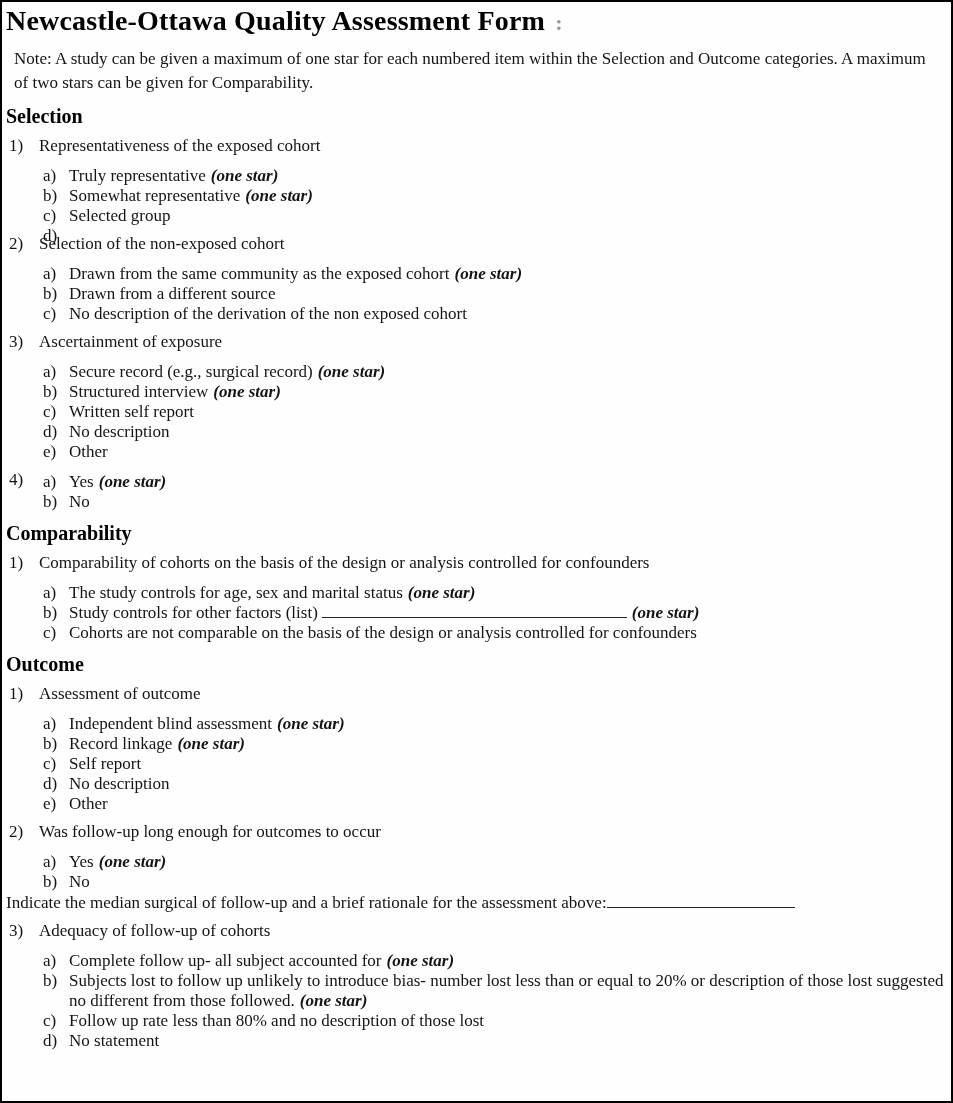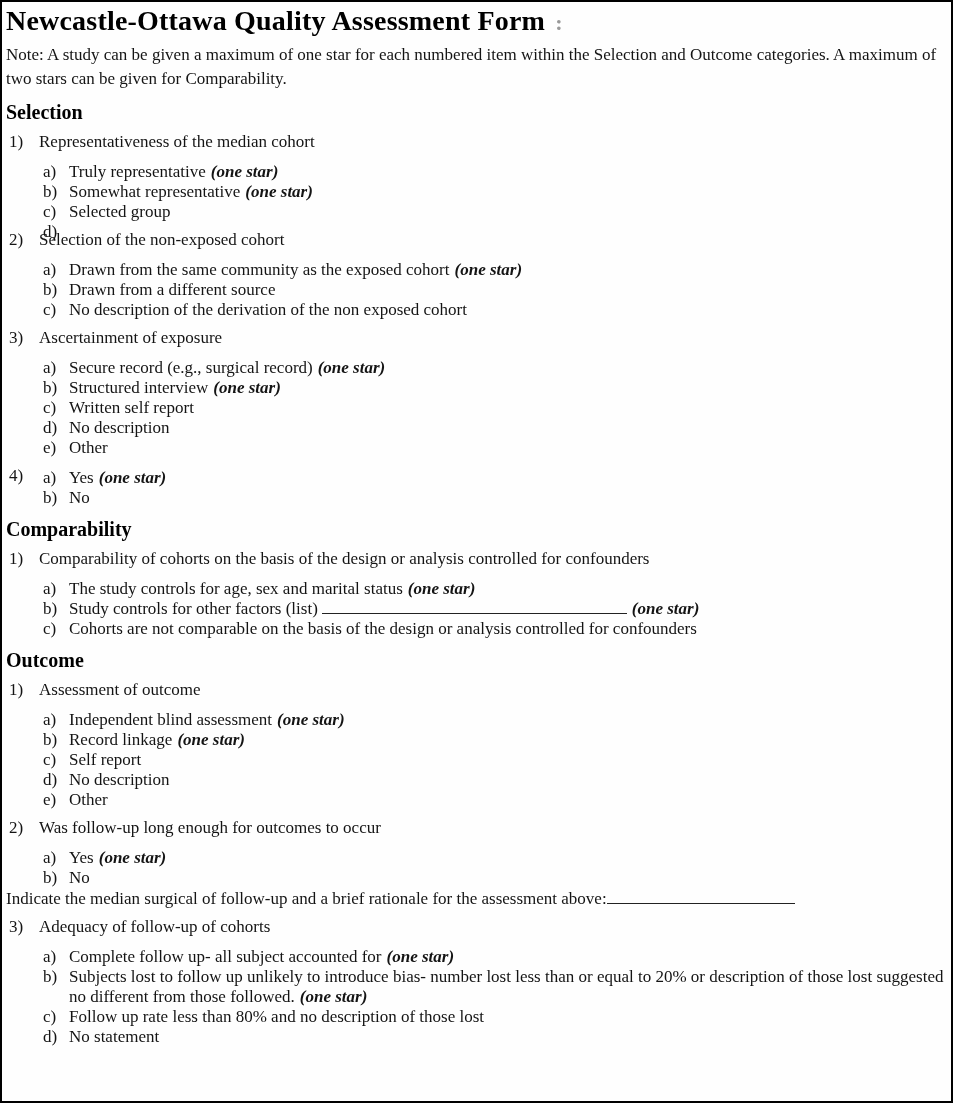--- a/index.html
+++ b/index.html
@@ -18,21 +18,21 @@
   h1.title {
     margin: 0 0 4px 0;
     font-size: 28px;
     line-height: 33px;
     font-weight: bold;
     color: #000;
     letter-spacing: 0.2px;
   }
   .title-mark { color: #999; font-weight: bold; font-size: 22px; margin-left: 10px; }
   p.note {
-    margin: 0;
+    margin: 8px;
     line-height: 24px;
     max-width: 939px;
   }
   h2.section-heading {
     margin: 10px 0 9px 0;
     font-size: 20px;
     line-height: 22px;
     font-weight: bold;
     color: #000000;
   }
@@ -62,21 +62,21 @@
   .item-footnote .blank { width: 188px; margin-left: 0; }
 </style>
 </head>
 <body>
 
 <div class="page">
   <h1 class="title"><span>Newcastle-Ottawa Quality Assessment Form</span><span class="title-mark">:</span></h1>
   <p class="note">Note: A study can be given a maximum of one star for each numbered item within the Selection and Outcome categories. A maximum of two stars can be given for Comparability.</p>
   <div id="sections">
       <h2 class="section-heading">Selection</h2>
-      <div class="item"><span class="num">1)</span><span class="itext">Representativeness of the median cohort</span></div>
+      <div class="item"><span class="num">1)</span><span class="itext">Representativeness of the exposed cohort</span></div>
       <div class="options">
         <div class="option"><span class="letter">a)</span><span class="otext">Truly representative</span><span class="star">(one star)</span></div>
         <div class="option"><span class="letter">b)</span><span class="otext">Somewhat representative</span><span class="star">(one star)</span></div>
         <div class="option"><span class="letter">c)</span><span class="otext">Selected group</span></div>
         <div class="option"><span class="letter">d)</span></div>
       </div>
       <div class="item"><span class="num">2)</span><span class="itext">Selection of the non-exposed cohort</span></div>
       <div class="options">
         <div class="option"><span class="letter">a)</span><span class="otext">Drawn from the same community as the exposed cohort</span><span class="star">(one star)</span></div>
         <div class="option"><span class="letter">b)</span><span class="otext">Drawn from a different source</span></div>

